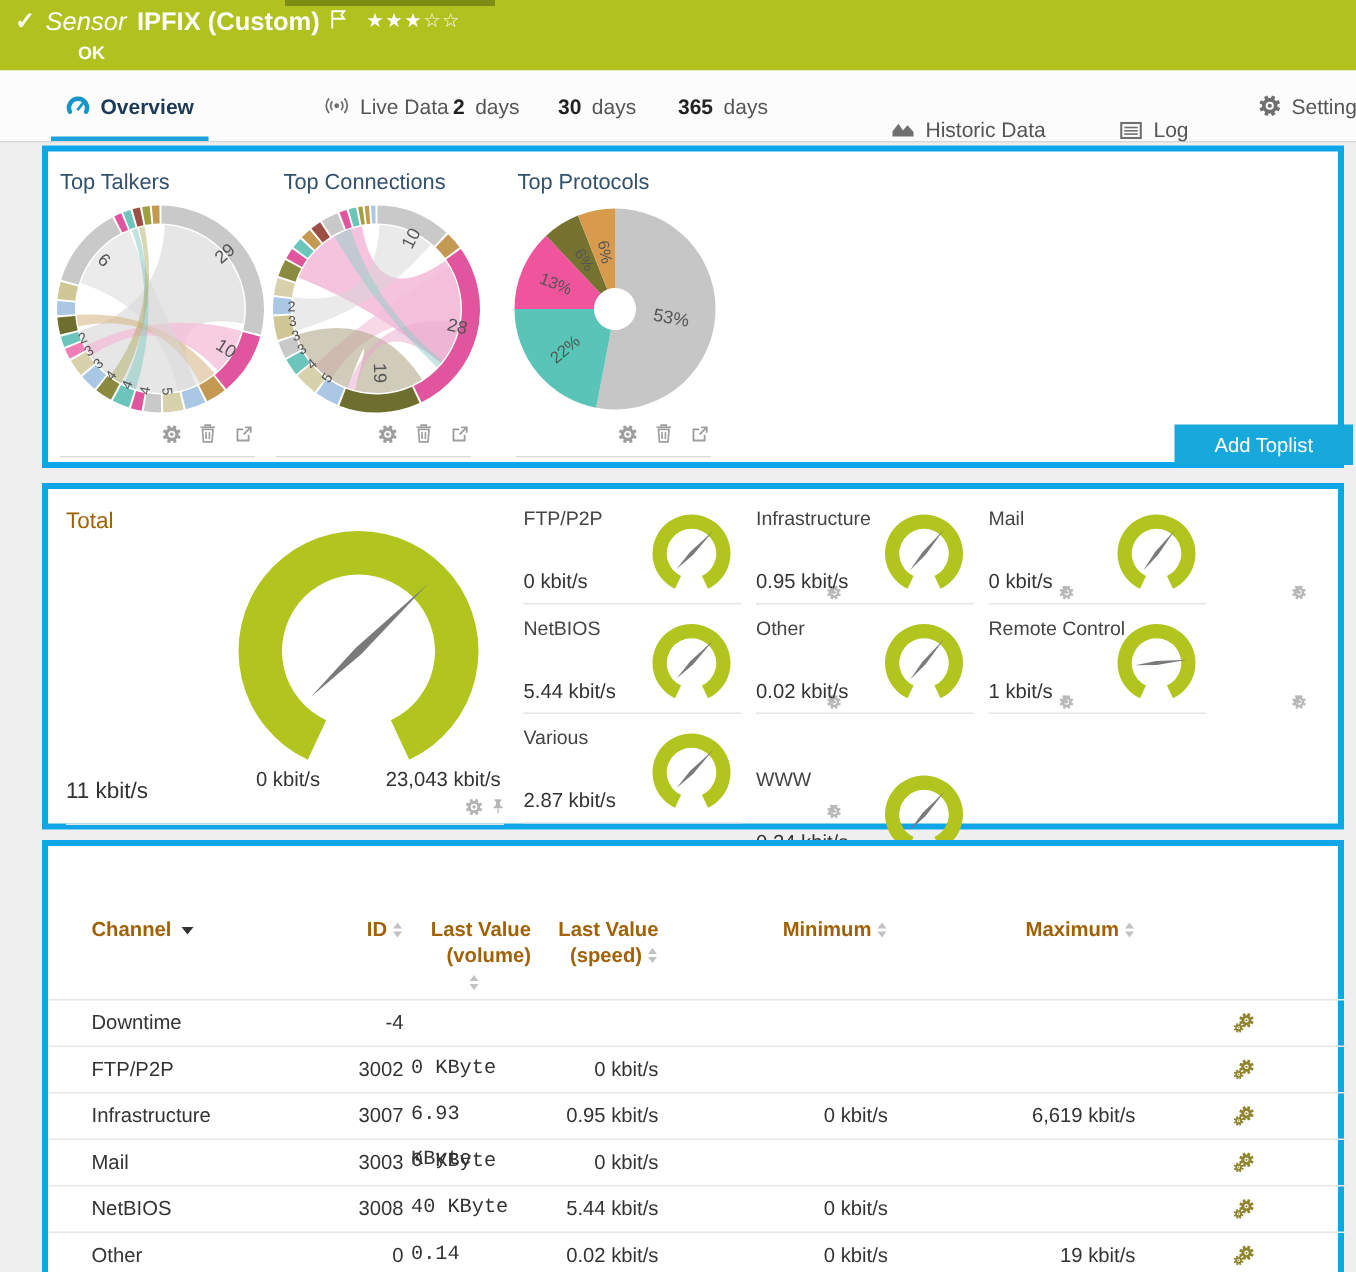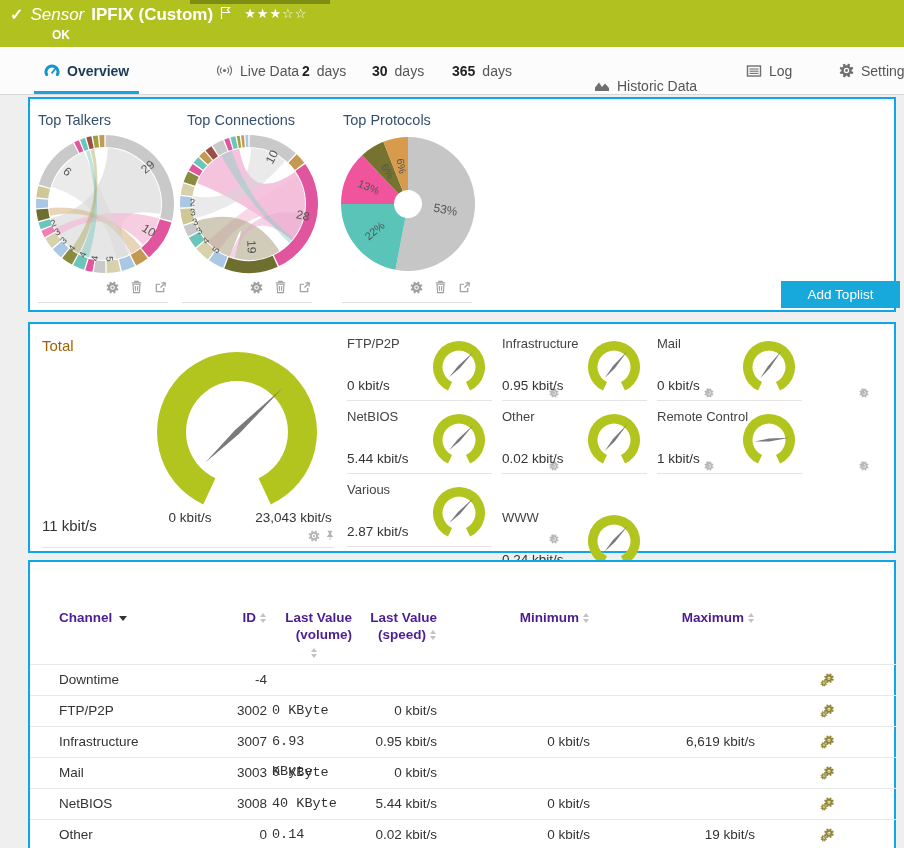--- a/index.html
+++ b/index.html
@@ -17,21 +17,21 @@
   .tb-ok{position:absolute;left:52px;top:28px;font-size:12px;font-weight:bold;}
   
   .tabbar{position:absolute;left:0;top:47px;width:904px;height:48px;background:#fcfcfc;
           border-bottom:1px solid #d8d8d8;box-sizing:border-box;}
   .tab{position:absolute;top:0;height:47px;display:flex;align-items:center;gap:7px;
        font-size:14px;color:#555;cursor:pointer;padding:0 4px;}
   .tab .num{font-weight:bold;color:#222;}
   .tab.active{color:#1b3a57;font-weight:bold;}
   .tab.active::after{content:"";position:absolute;left:-6px;right:-6px;bottom:0;height:3px;background:#1aa3dd;}
   
-  .panel{position:absolute;left:28px;width:868px;background:#fff;border:2px solid #0ea5e9;box-sizing:border-box;}
+  .panel{position:absolute;left:28px;width:868px;background:#fff;border:4px solid #0ea5e9;box-sizing:border-box;}
   #panel-toplists{top:97px;height:215px;}
   #panel-gauges{top:322px;height:231px;}
   #panel-table{top:560px;height:290px;border-bottom:none;}
   
   .tl-title{position:absolute;top:13px;font-size:14.5px;color:#33506d;}
   .tl-svg{position:absolute;top:30px;width:150px;height:150px;}
   .tl-icons{position:absolute;top:181px;display:flex;gap:11px;align-items:center;}
   .icon-btn{cursor:pointer;display:inline-flex;}
   .tl-sep{position:absolute;top:203px;height:1px;background:#ddd;}
   .add-btn{position:absolute;left:751px;top:182px;width:119px;height:27px;background:#18a9dc;color:#fff;
@@ -43,21 +43,21 @@
   .g-max{position:absolute;top:186px;left:206px;width:115px;text-align:center;font-size:13.5px;color:#333;}
   .total-value{position:absolute;left:12px;top:193px;font-size:15px;color:#333;}
   .total-icons{position:absolute;left:278px;top:206px;display:flex;gap:5px;}
   .total-sep{position:absolute;left:12px;top:223px;width:292px;height:1px;background:#e4e4e4;}
   .gcell{position:absolute;width:145px;height:67px;border-bottom:1px solid #e4e4e4;box-sizing:border-box;}
   .gcell .glabel{position:absolute;left:0;top:2px;font-size:13px;color:#444;}
   .gcell svg{position:absolute;left:84px;top:5px;}
   .gcell .gvalue{position:absolute;left:0;top:44px;font-size:13.5px;color:#333;}
   .gcell .gicons{position:absolute;left:118px;top:49px;display:flex;gap:4px;}
   
-  .th{position:absolute;top:47px;font-weight:bold;color:#4c1d95;font-size:13.5px;line-height:17px;cursor:pointer;}
+  .th{position:absolute;top:47px;font-weight:bold;color:#a16207;font-size:13.5px;line-height:17px;cursor:pointer;}
   .th.right{text-align:right;}
   .sort{display:inline-block;width:7px;margin-left:4px;vertical-align:middle;}
   .sort b{display:block;width:0;height:0;border-left:3.5px solid transparent;border-right:3.5px solid transparent;}
   .sort .up{border-bottom:4px solid #c2c2c2;margin-bottom:2px;}
   .sort .dn{border-top:4px solid #c2c2c2;}
   .sort-line{text-align:center;margin-top:1px;}
   .caret{display:inline-block;width:0;height:0;border-left:4px solid transparent;border-right:4px solid transparent;
          border-top:5px solid #333;margin-left:7px;vertical-align:middle;}
   .trow{position:absolute;left:0;width:866px;height:31px;border-top:1px solid #e8e8e8;font-size:13.5px;color:#333;}
   .trow span{position:absolute;line-height:30px;}
@@ -127,21 +127,21 @@
         <span>days</span>
       </div>
       <div class="tab" style="left: 590px; margin-top: 15px;">
         <span style="display: inline-flex;">
           <svg width="16" height="15" viewBox="0 0 16 15">
             <path d="M1 13 V9.5 L5 4.5 L8 9 L11 5.5 L15 10 V13 Z" fill="#6f6f6f"></path>
           </svg>
         </span>
         <span>Historic Data</span>
       </div>
-      <div class="tab" style="left: 742px;">
+      <div class="tab" style="left: 742px; align-items: flex-end;">
         <span style="display: inline-flex;">
           <svg width="16" height="14" viewBox="0 0 16 14">
             <rect x="1.5" y="2" width="13" height="10" fill="none" stroke="#6f6f6f" stroke-width="1.4"></rect>
             <g stroke="#6f6f6f" stroke-width="1.1">
               <line x1="3.5" y1="5" x2="12.5" y2="5"></line>
               <line x1="3.5" y1="7.2" x2="12.5" y2="7.2"></line>
               <line x1="3.5" y1="9.4" x2="12.5" y2="9.4"></line>
             </g>
           </svg>
         </span>

